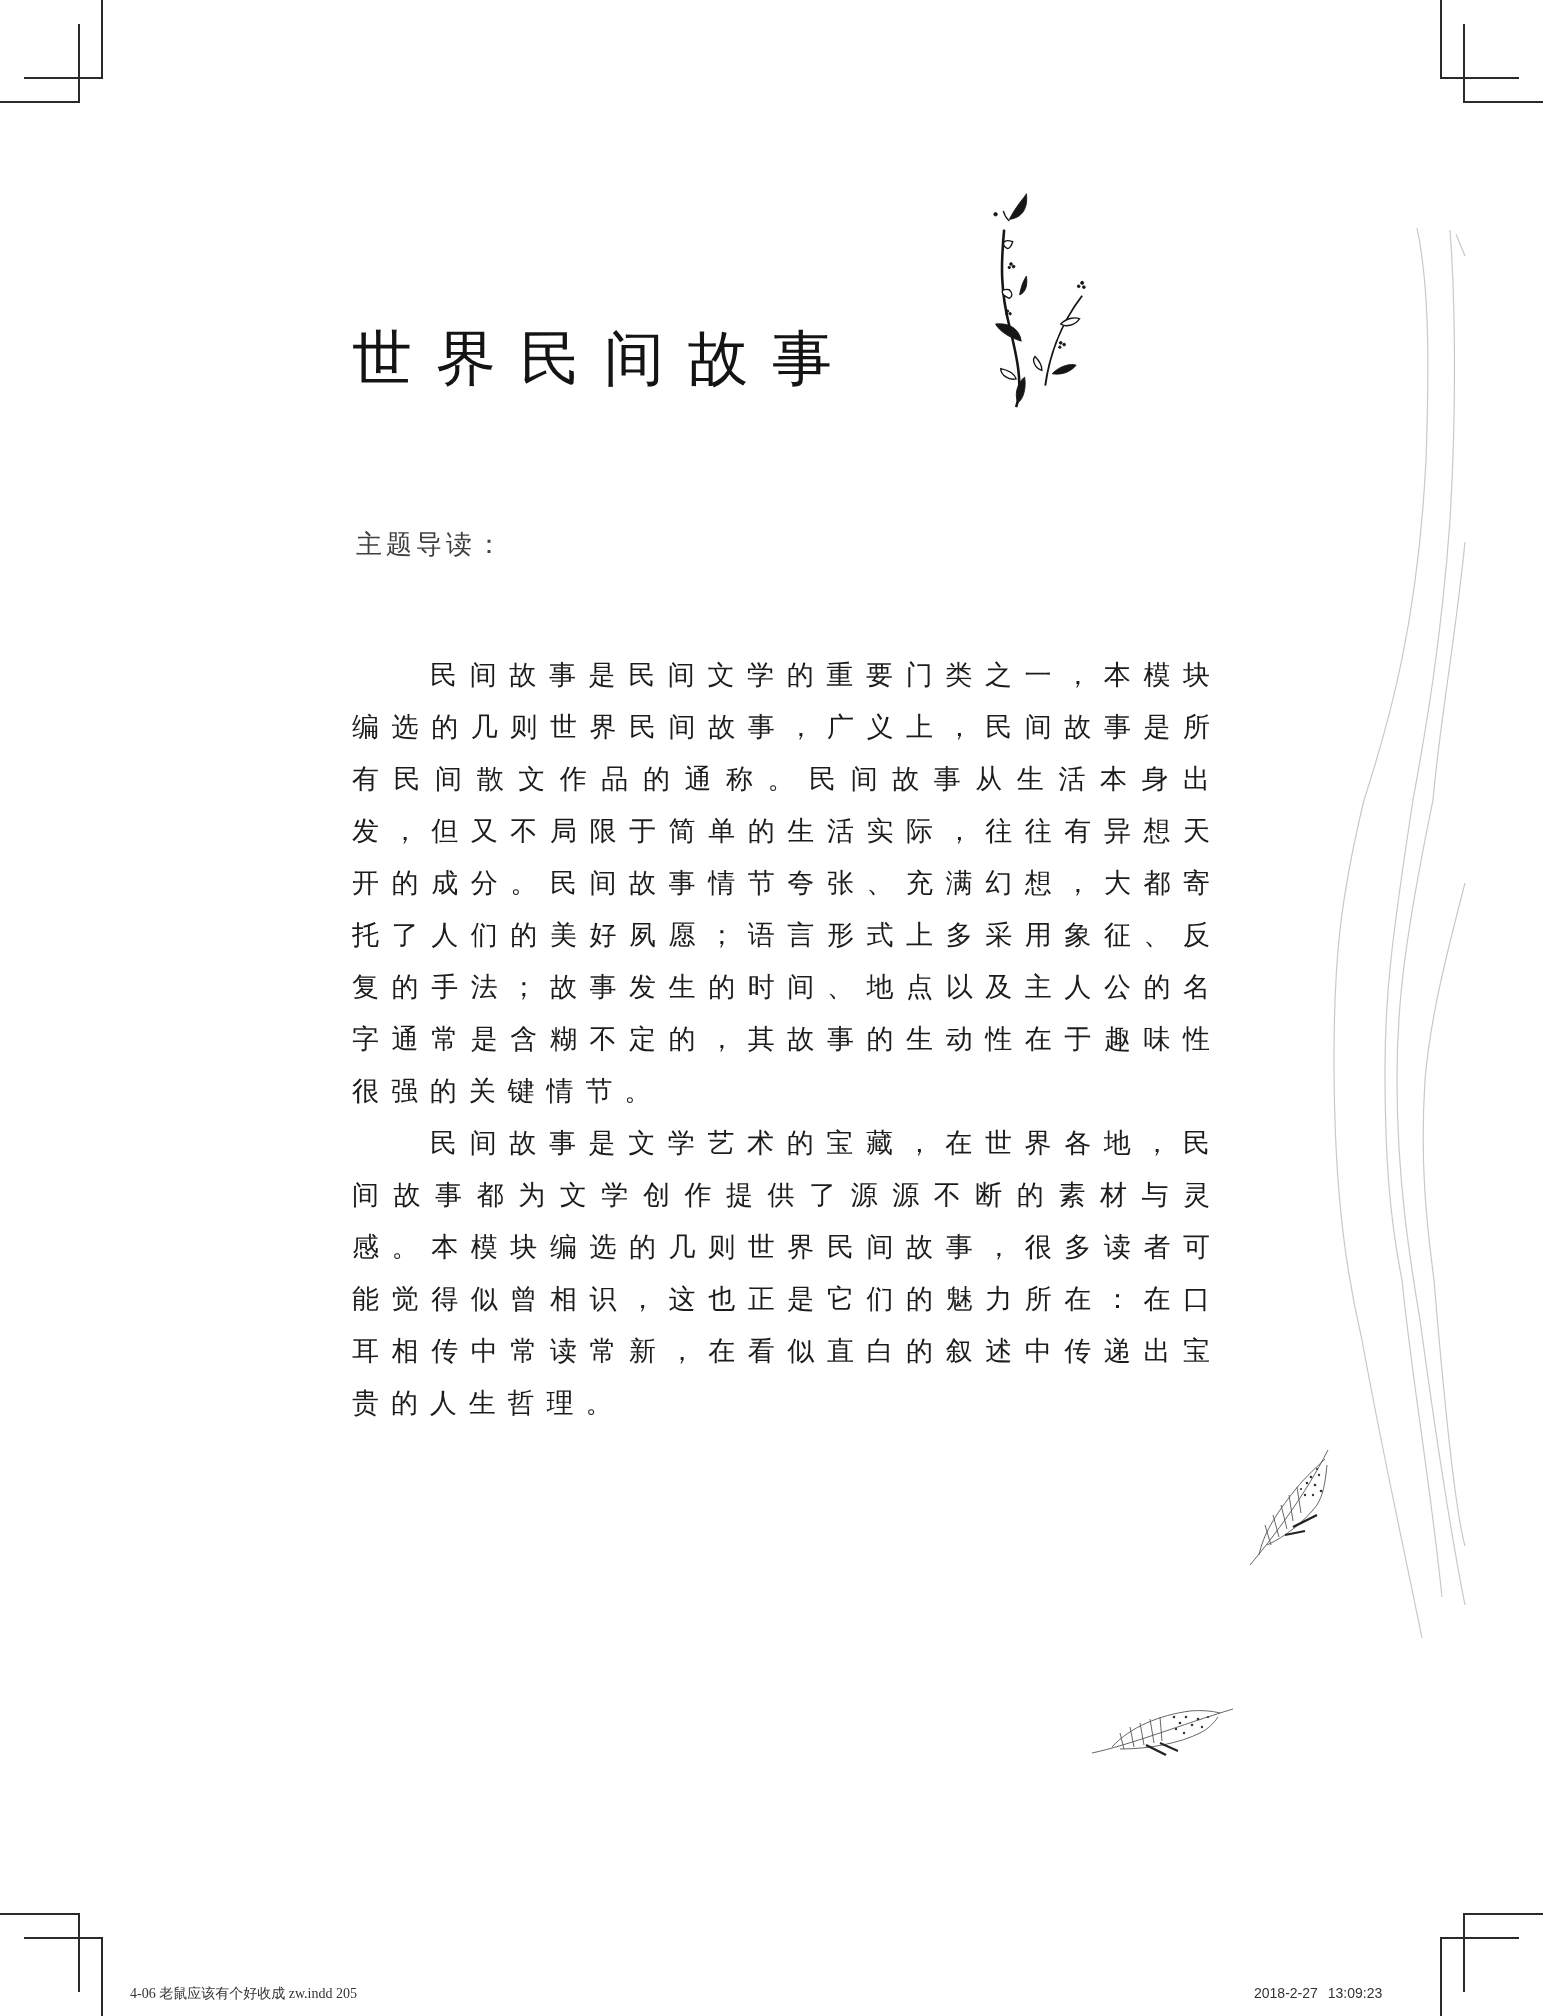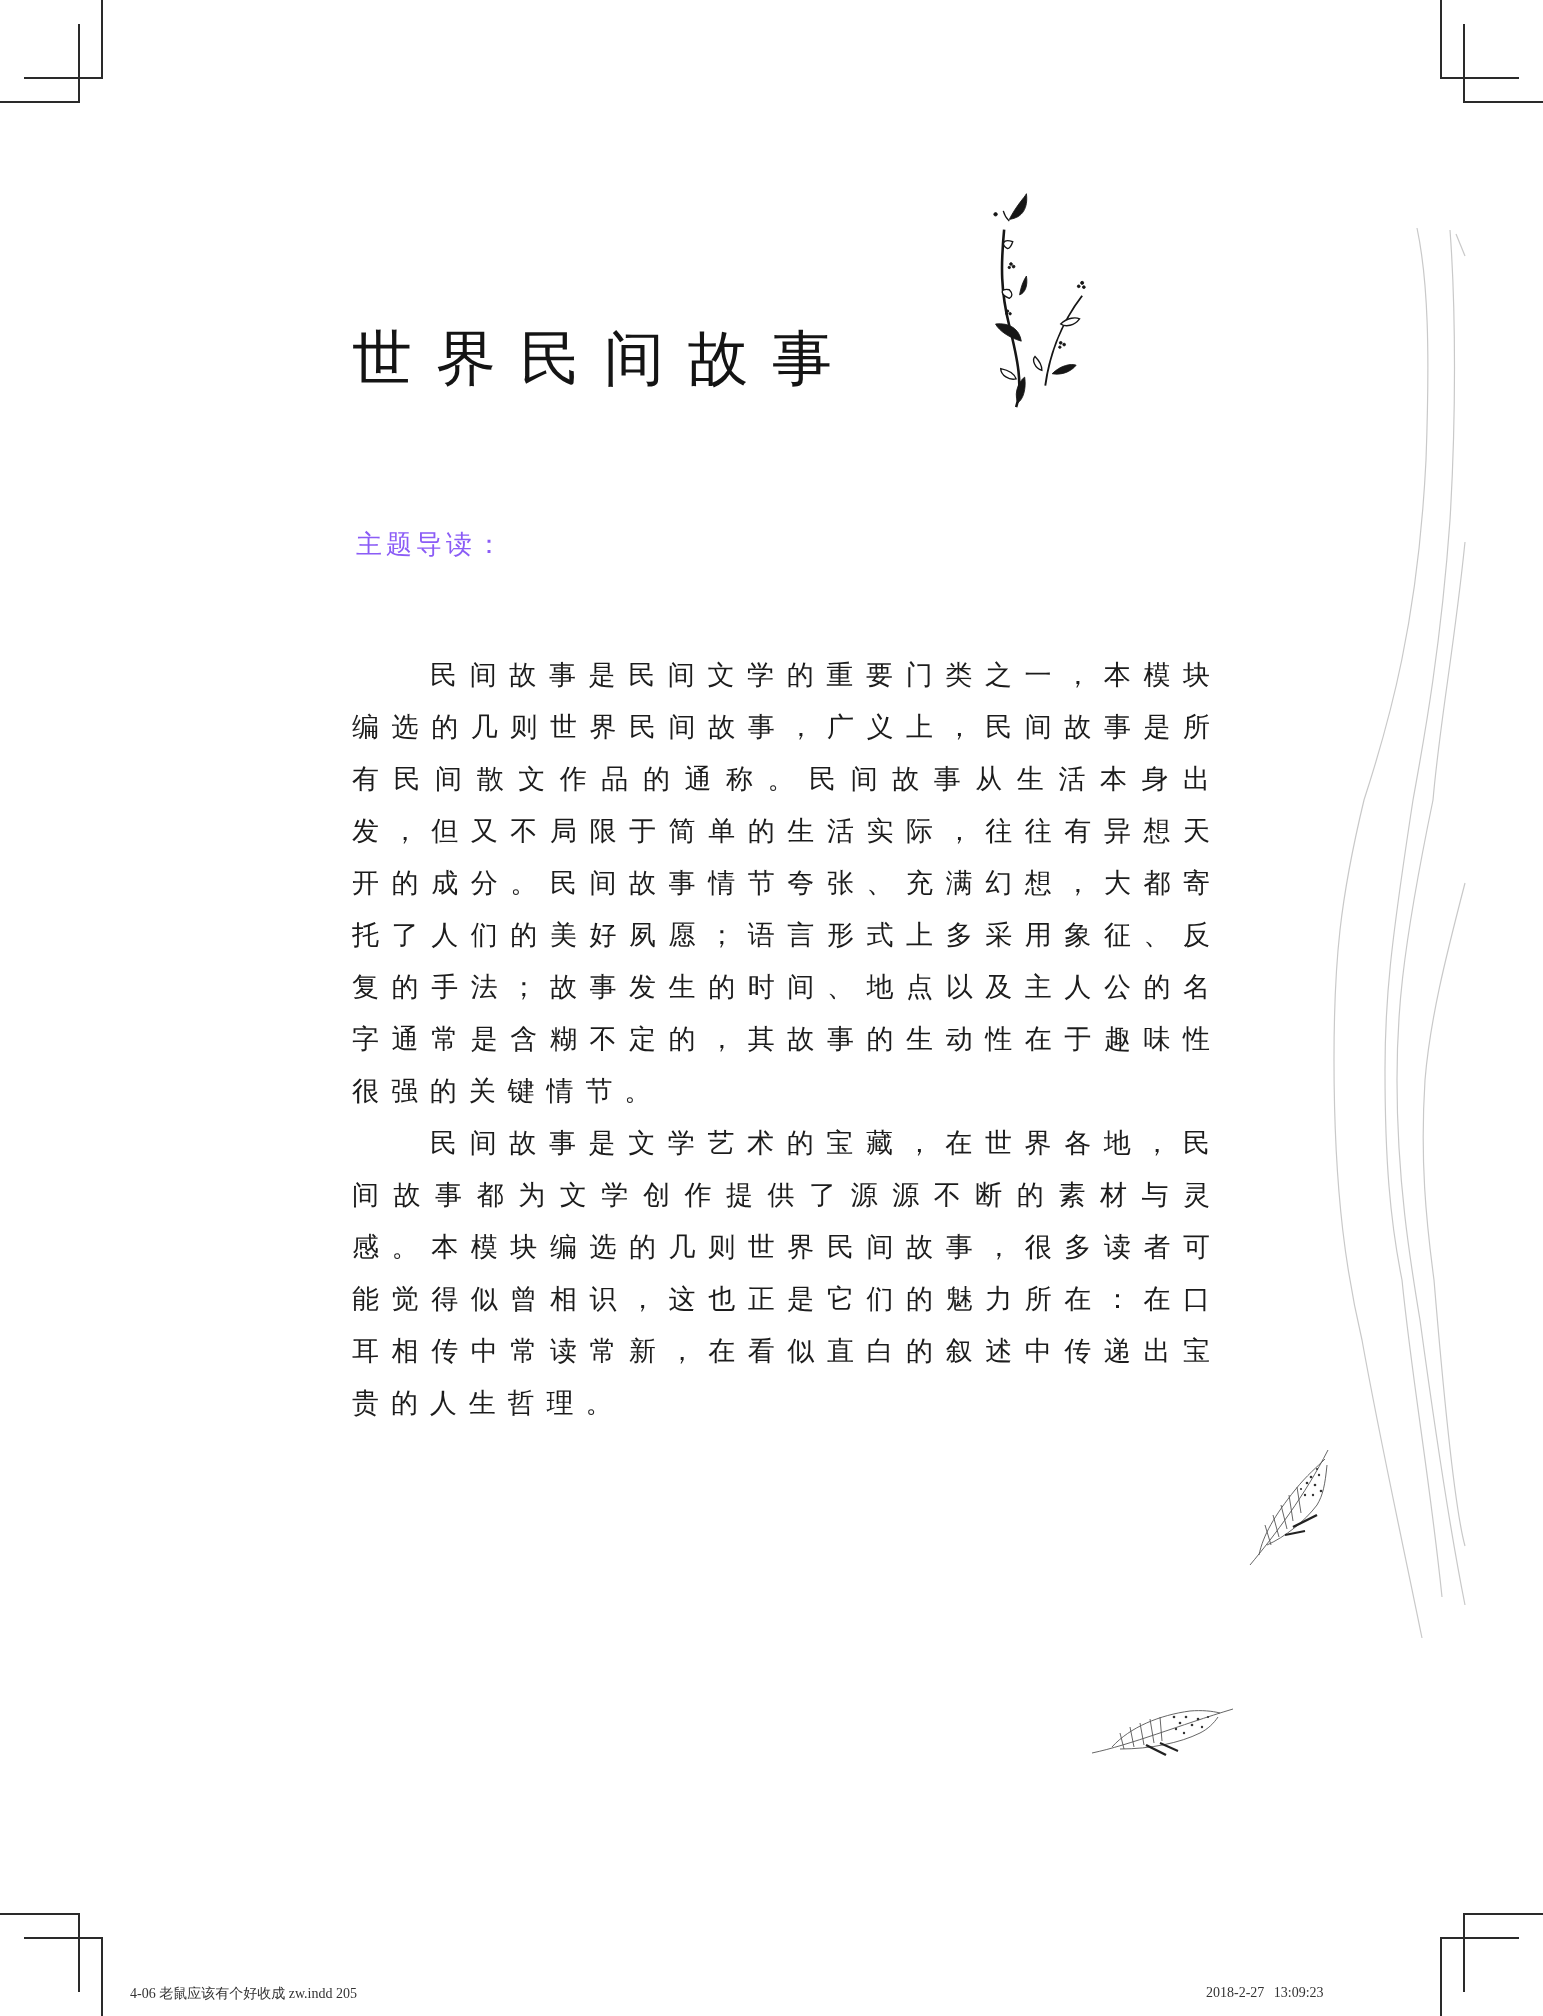--- a/index.html
+++ b/index.html
@@ -3,30 +3,30 @@
 <meta charset="utf-8">
 <style>
   html, body { margin: 0; padding: 0; background: #ffffff; }
   body { width: 1543px; height: 2016px; position: relative; overflow: hidden;
          font-family: "DejaVu Serif", "Liberation Serif", serif; color: #1a1a1a; }
   .crop { position: absolute; background: #2a2a2a; }
   .title { position: absolute; left: 352px; top: 328px; font-size: 60px; letter-spacing: 24px;
            line-height: 1; font-family: "DejaVu Sans", sans-serif; font-weight: normal; color: #141414; }
   .vine { position: absolute; left: 975px; top: 170px; width: 120px; height: 260px; }
   .subhead { position: absolute; left: 356px; top: 527px; font-size: 26px; letter-spacing: 4px;
-             font-family: "DejaVu Sans", sans-serif; color: #8b5cf6; }
+             font-family: "DejaVu Sans", sans-serif; color: #404040; }
   .body-text { position: absolute; left: 352px; top: 649px; width: 870px; }
   .para { margin: 0; font-size: 27px; line-height: 52px; letter-spacing: 11.9px; text-indent: 78px;
           text-align: justify; color: #1c1c1c; }
   .deco-lines { position: absolute; left: 1240px; top: 200px; width: 303px; height: 1500px; }
   .feather { position: absolute; }
   .footer-left { position: absolute; left: 130px; top: 1985px; font-size: 14px; color: #333;
                  font-family: "Liberation Serif", serif; }
-  .footer-right { position: absolute; left: 1206px; top: 1985px; font-size: 14px; color: #333;
-                  font-family: Liberation Serif, serif; word-spacing: 6px; }
+  .footer-right { position: absolute; left: 1254px; top: 1985px; font-size: 14px; color: #333;
+                  font-family: Liberation Sans, sans-serif; word-spacing: 6px; }
 </style>
 </head>
 <body>
 
 <div class="crop" style="left:101px;top:0;width:2px;height:79px;"></div>
 <div class="crop" style="left:24px;top:77px;width:79px;height:2px;"></div>
 <div class="crop" style="left:78px;top:24px;width:2px;height:79px;"></div>
 <div class="crop" style="left:0;top:101px;width:80px;height:2px;"></div>
 
 <div class="crop" style="left:1440px;top:0;width:2px;height:79px;"></div>

